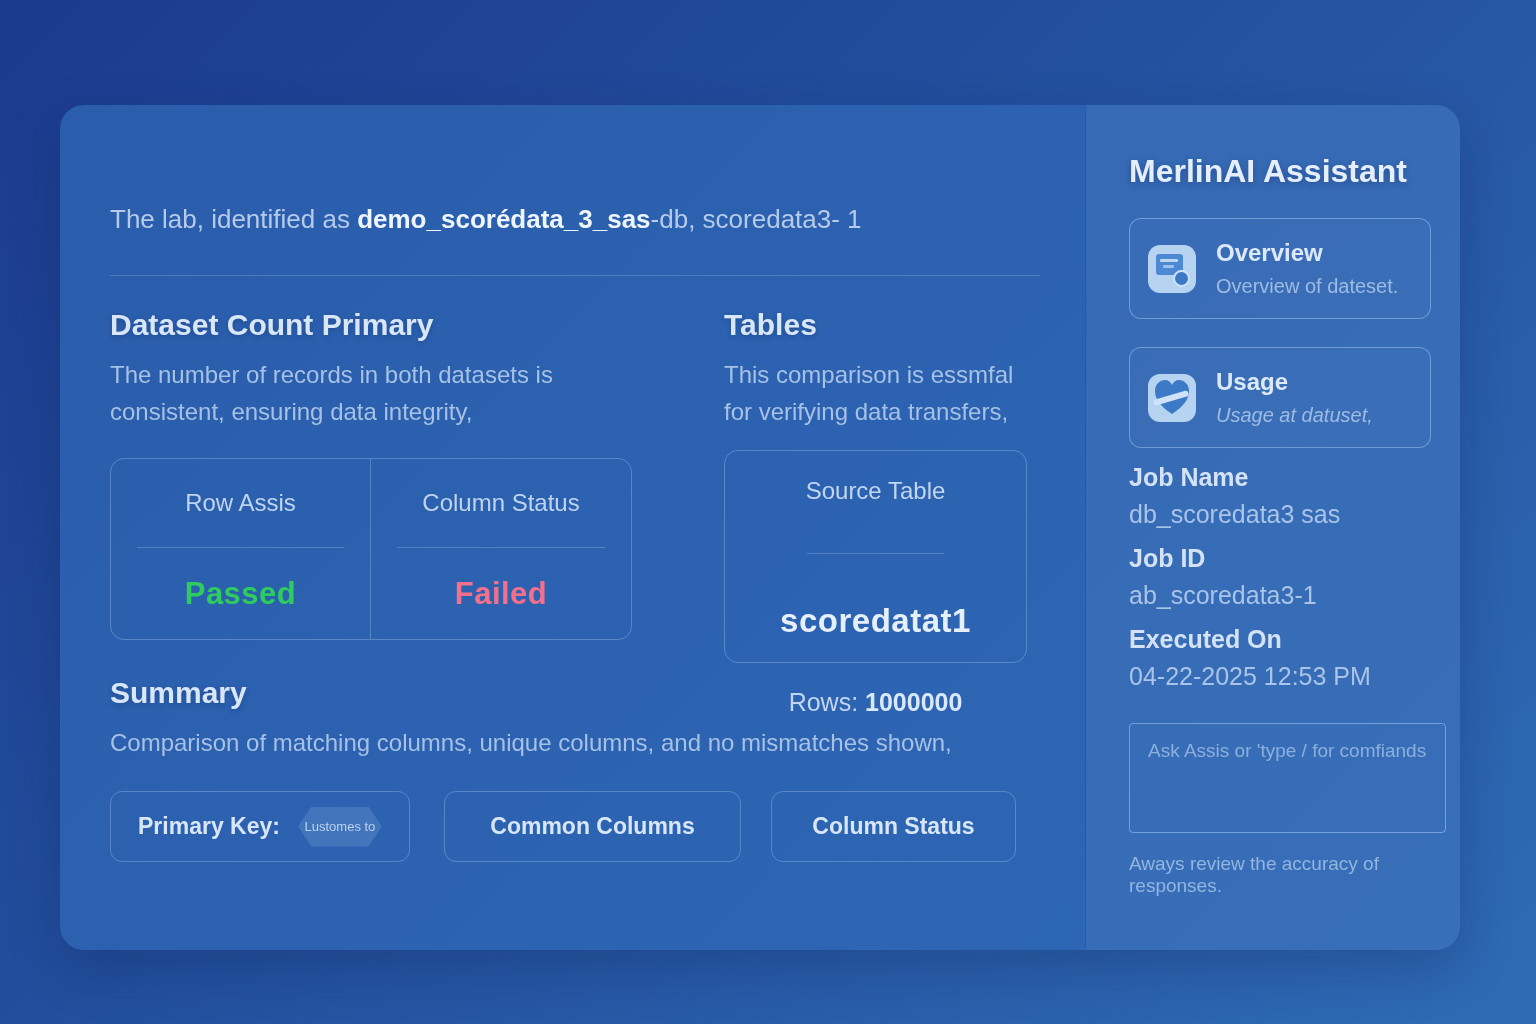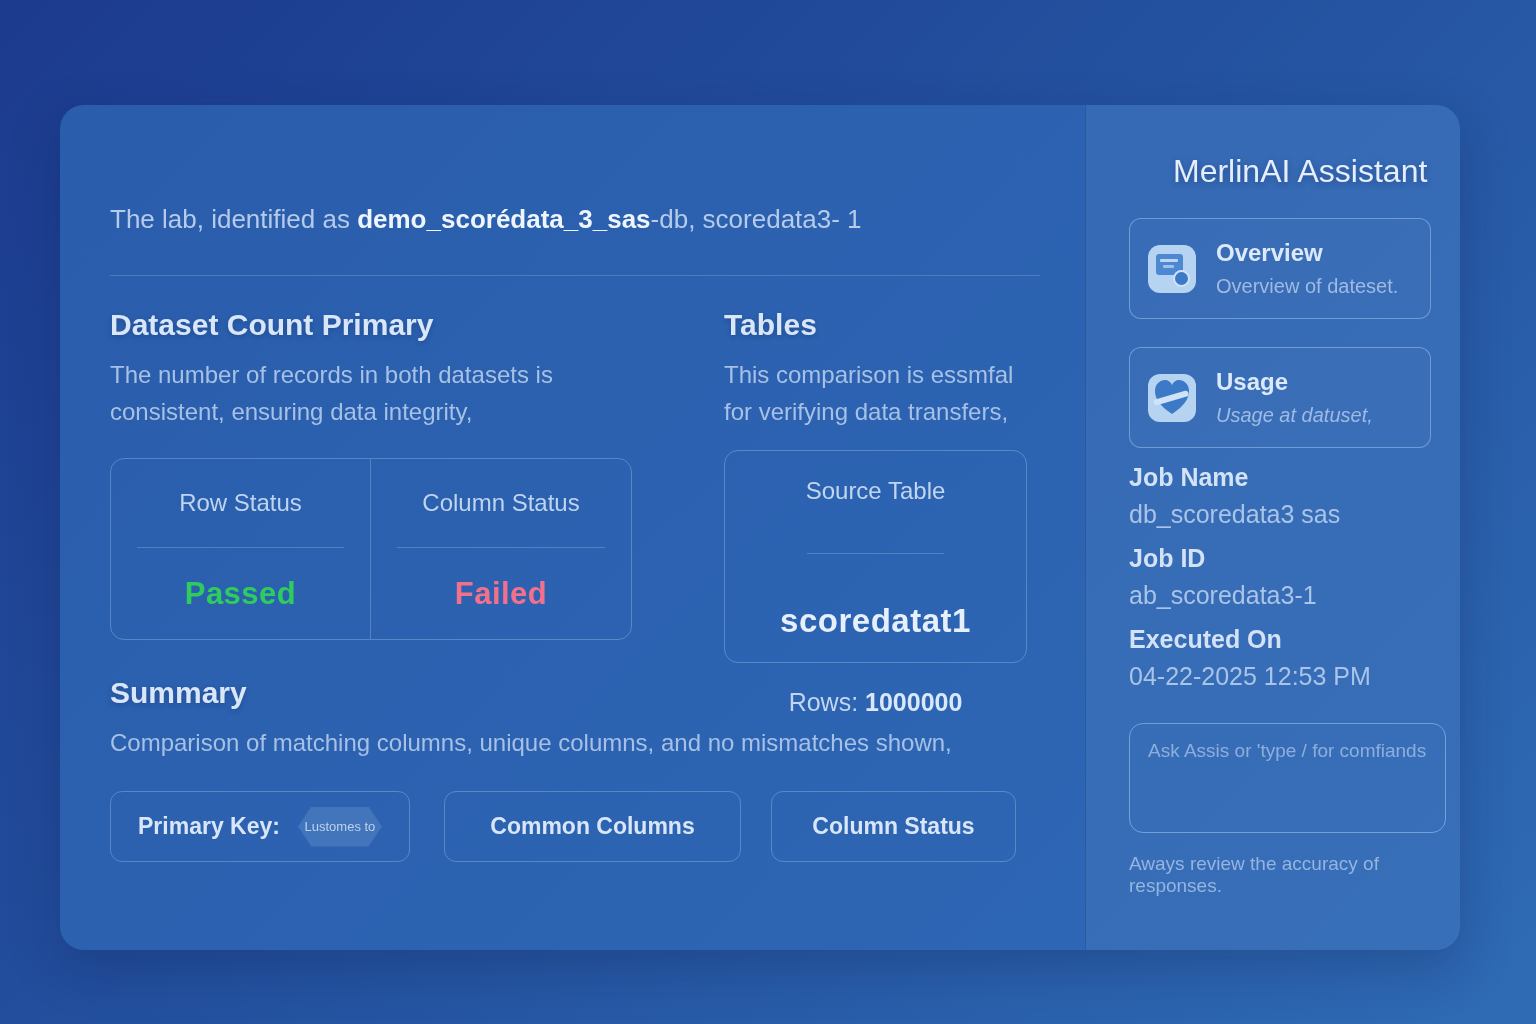--- a/index.html
+++ b/index.html
@@ -146,24 +146,23 @@
     width: 375px;
     flex: 0 0 375px;
     background: rgba(255, 255, 255, 0.05);
     border-left: 1px solid rgba(18, 42, 100, 0.28);
     padding: 48px 29px 36px 43px;
     display: flex;
     flex-direction: column;
   }
   .assistant-title {
     font-size: 32px;
-    font-weight: normal;
+    font-weight: bold;
     color: #e4eefc;
     text-shadow: 0 2px 6px rgba(15,35,90,0.35);
-    margin-left: 44px;
   }
   .assist-card {
     margin-top: 28px;
     border: 1px solid rgba(165, 202, 245, 0.5);
     border-radius: 12px;
     padding: 20px 18px;
     display: flex;
     align-items: center;
     gap: 20px;
     cursor: pointer;
@@ -204,21 +203,21 @@
   }
   .field-group { margin-top: 15px; }
   .field-group:first-of-type { margin-top: 36px; }
   .field-label { font-size: 25px; font-weight: bold; color: #d3e2f6; }
   .field-value { margin-top: 8px; font-size: 25px; color: #a9c4e8; }
   .ask-input {
     margin-top: 32px;
     width: 317px;
     height: 110px;
     border: 1px solid rgba(165, 202, 245, 0.55);
-    border-radius: 14px;
+    border-radius: 4px;
     background: transparent;
     resize: none;
     padding: 16px 18px;
     font-family: "Liberation Sans", sans-serif;
     font-size: 19px;
     color: #d3e2f6;
     outline: none;
   }
   .ask-input::placeholder { color: rgba(196, 218, 245, 0.6); }
   .footer-note {
@@ -241,21 +240,21 @@
     <hr class="header-divider">
 
     <div class="columns">
 
       <div>
         <div class="section-title">Dataset Count Primary</div>
         <div class="section-desc">The number of records in both datasets is consistent, ensuring data integrity,</div>
 
         <div class="status-card">
           <div class="status-col">
-            <div class="status-head">Row Status</div>
+            <div class="status-head">Row Assis</div>
             <hr class="status-inner-divider">
             <div class="status-value" style="color: rgb(46, 204, 94);">Passed</div>
           </div>
           <div class="status-col">
             <div class="status-head">Column Status</div>
             <hr class="status-inner-divider">
             <div class="status-value" style="color: rgb(242, 112, 140);">Failed</div>
           </div>
         </div>
 

